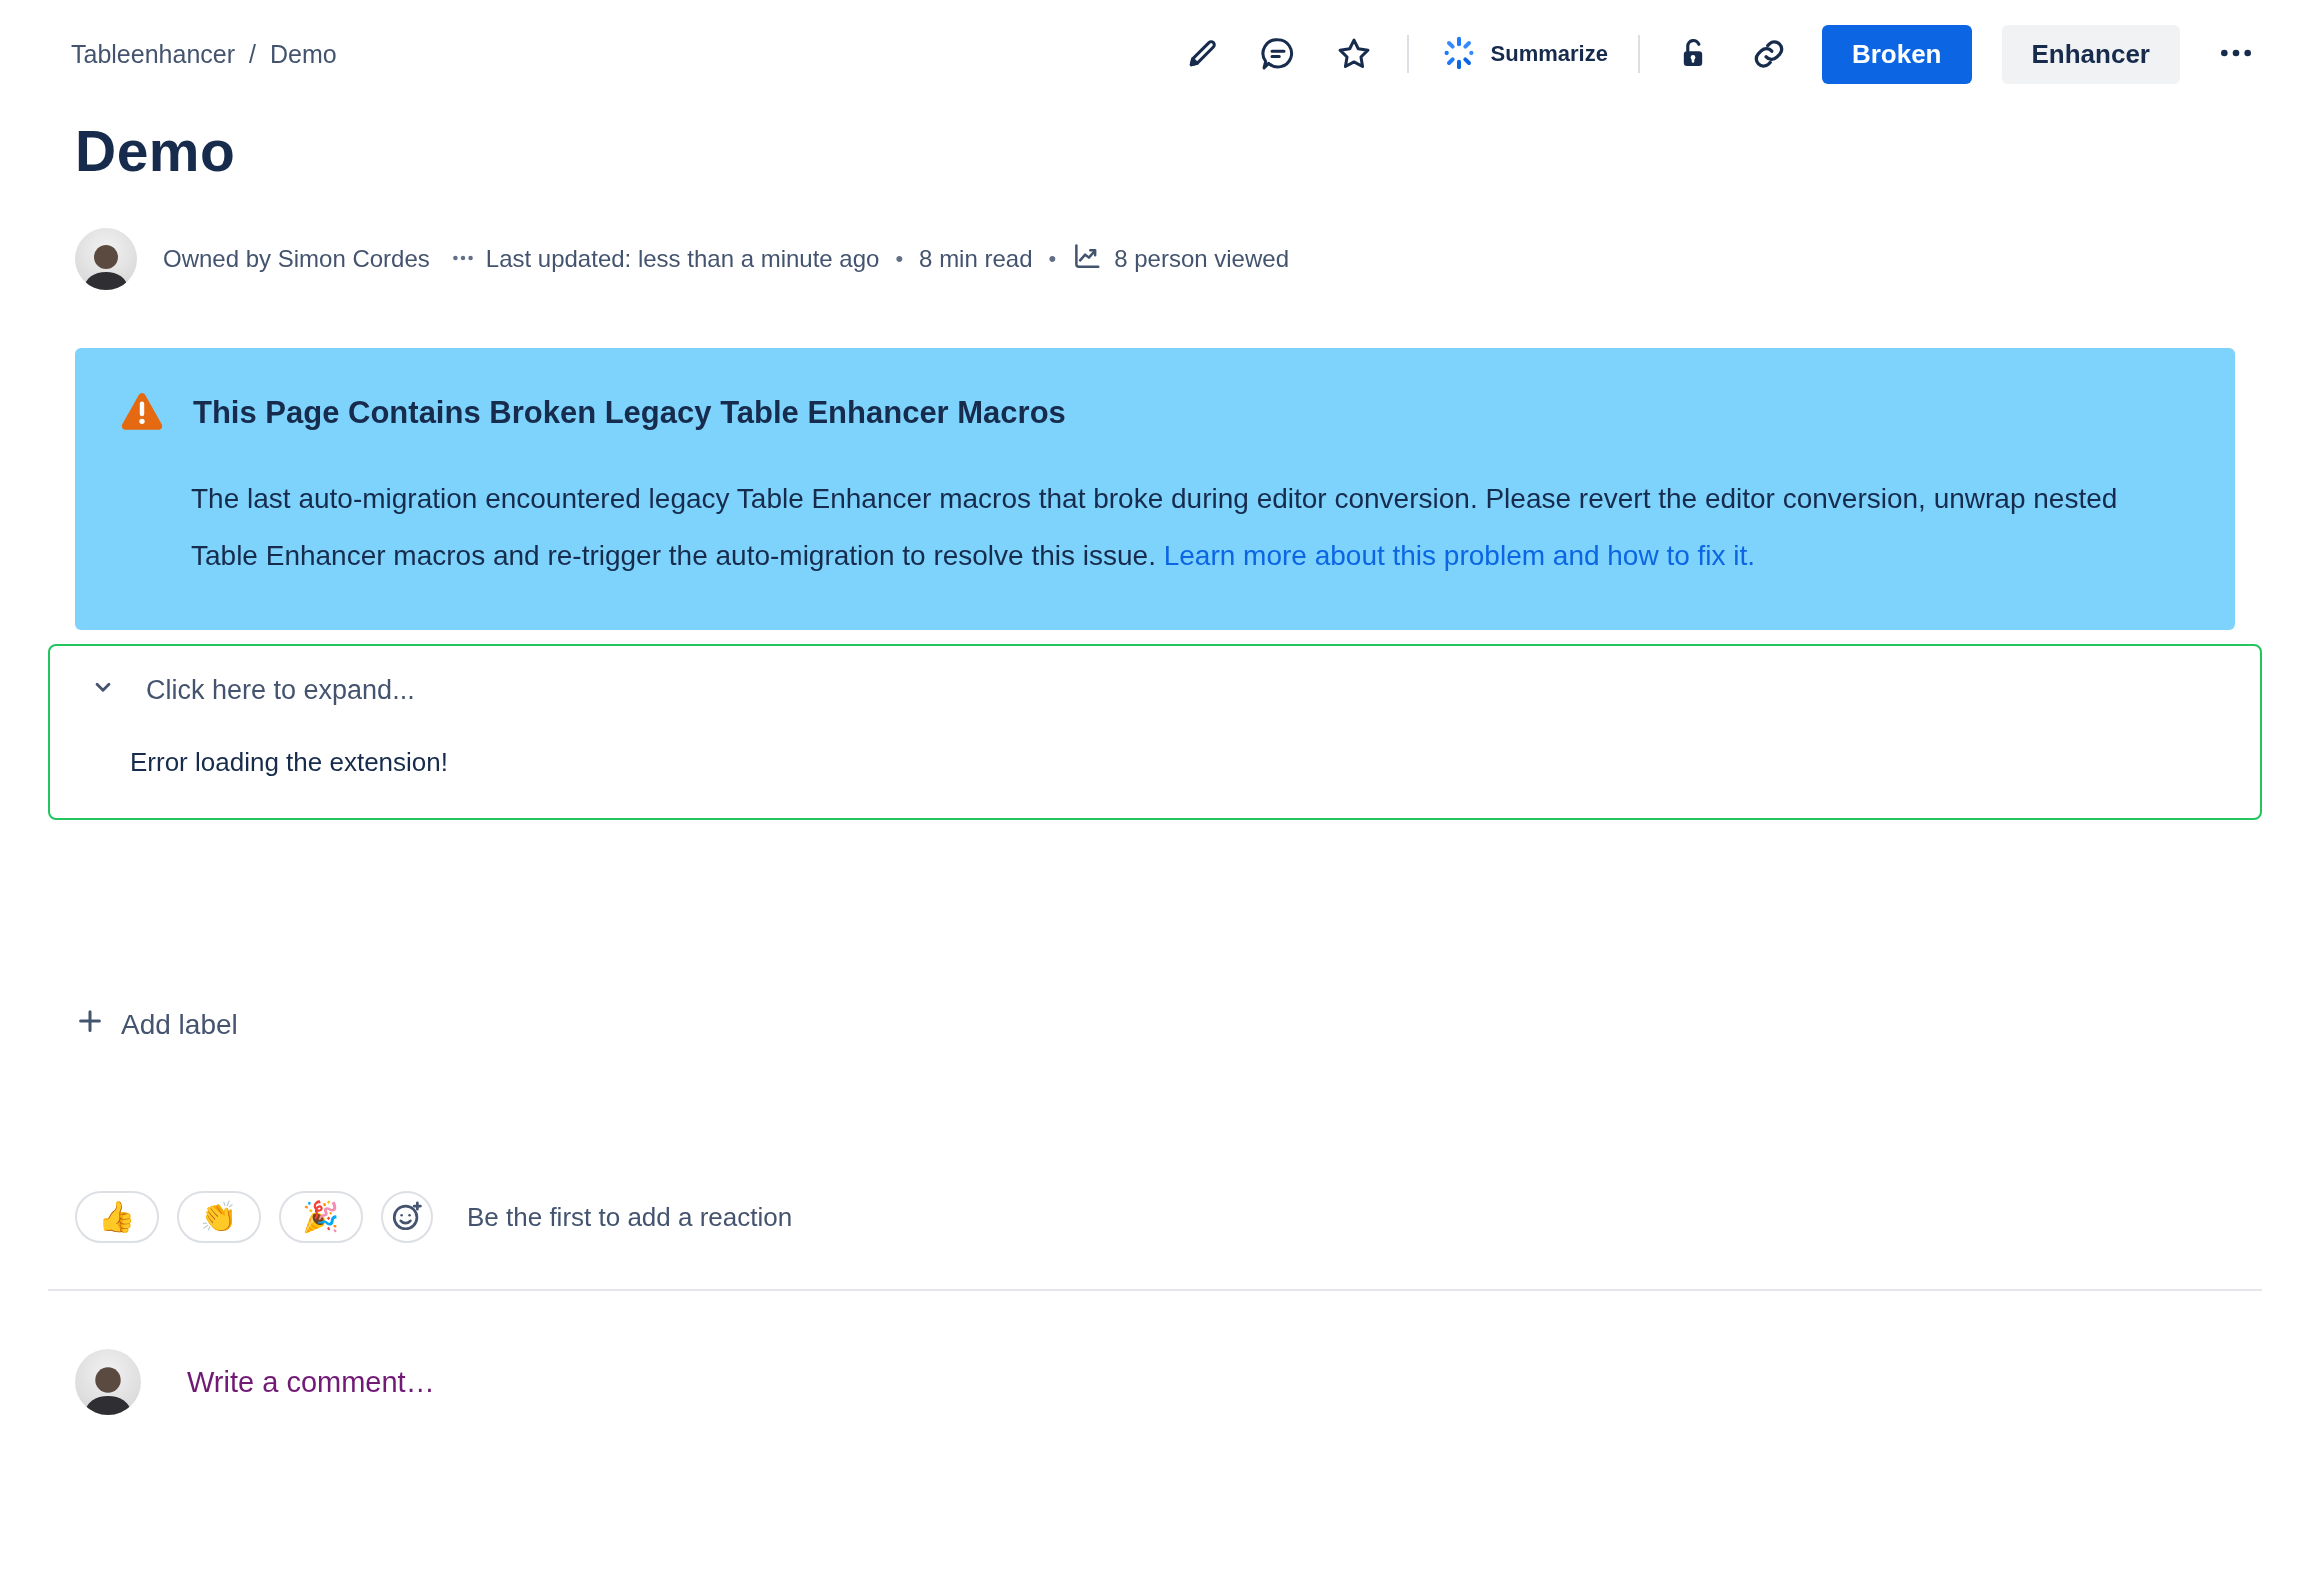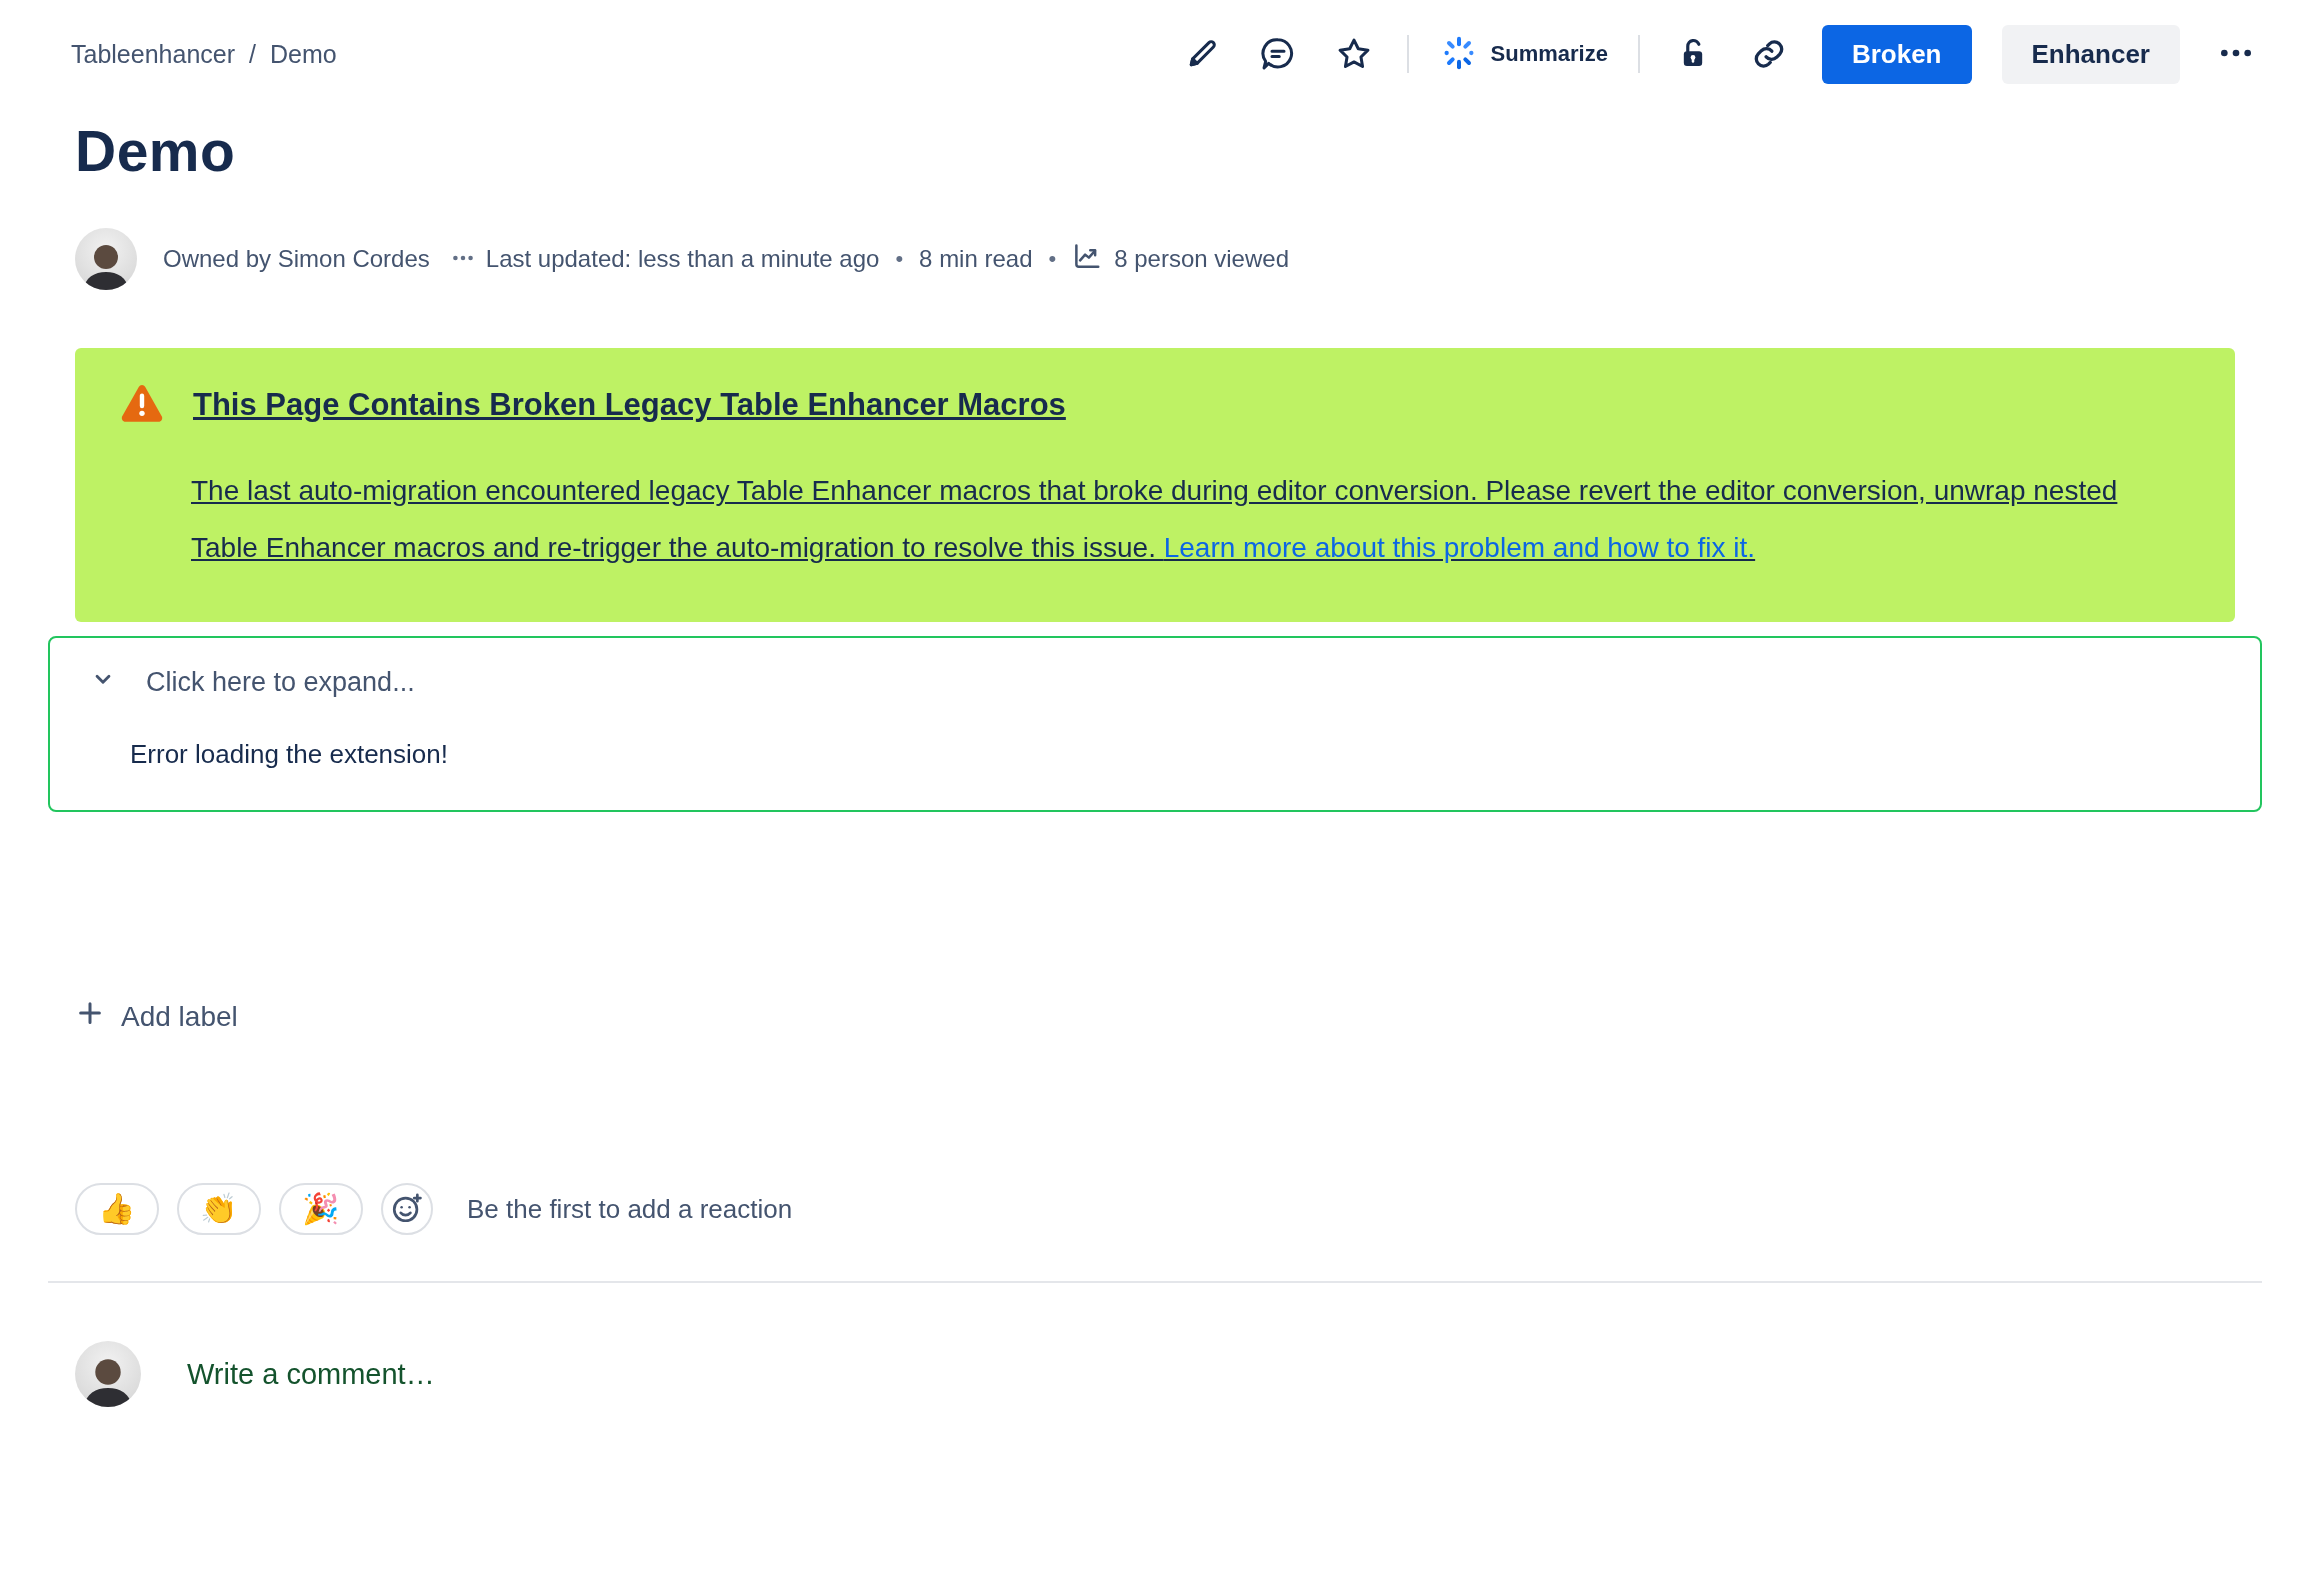--- a/index.html
+++ b/index.html
@@ -51,23 +51,22 @@
   .avatar svg { display: block; }
   .byline-lines { display: flex; gap: 6px; }
   .byline-row { display: flex; align-items: center; gap: 16px; font-size: 24px; color: #44546F; }
   .byline-row .owner { color: #44546F; }
   .mini-more { background: none; border: none; cursor: pointer; display: flex; align-items: center; padding: 2px 4px; }
   .dot-sep { color: #626F86; font-size: 22px; }
   .views { display: flex; align-items: center; gap: 12px; }
 
   
   .warning-panel {
-    margin-top: 58px; background: #bef264; border-radius: 6px;
-    padding: 32px 44px 46px 44px;
-    text-decoration: underline;
+    margin-top: 58px; background: #7dd3fc; border-radius: 6px;
+    padding: 40px 44px 46px 44px;
   }
   .warning-head { display: flex; align-items: center; gap: 28px; }
   .warning-title { font-size: 31px; font-weight: 700; color: #172B4D; }
   .warning-body {
     margin-top: 32px; padding-left: 72px; font-size: 28px; line-height: 57px; color: #172B4D;
     max-width: 2060px;
   }
   .warning-body a { color: #0C66E4; text-decoration: none; cursor: pointer; }
 
   
@@ -100,21 +99,21 @@
     width: 52px; height: 52px; border: 2px solid #DCDFE4; border-radius: 50%;
     background: #fff; cursor: pointer; display: flex; align-items: center; justify-content: center;
   }
   .reaction-prompt { margin-left: 16px; font-size: 26px; color: #44546F; }
 
   .divider { margin-top: 46px; height: 2px; background: #E4E6EA; margin-left: -27px; margin-right: -27px; }
 
   
   .comment-row { margin-top: 58px; display: flex; align-items: center; gap: 46px; cursor: text; }
   .comment-row .avatar { width: 66px; height: 66px; }
-  .comment-placeholder { font-size: 29px; color: #14532d; }
+  .comment-placeholder { font-size: 29px; color: #701a75; }
 </style>
 </head>
 <body>
 
 <div class="page">
 
   <div class="header">
     <div class="breadcrumb">
       <a>Tableenhancer</a>
       <span>/</span>

